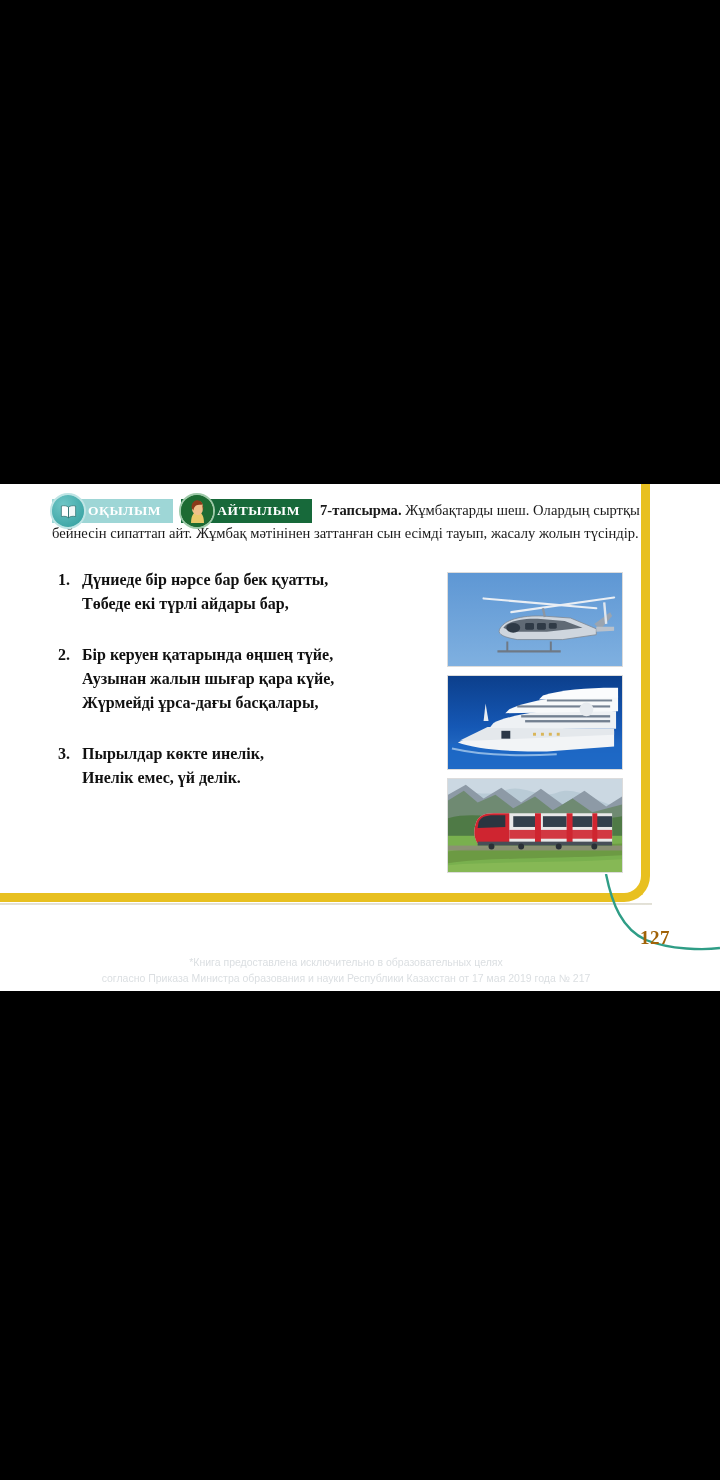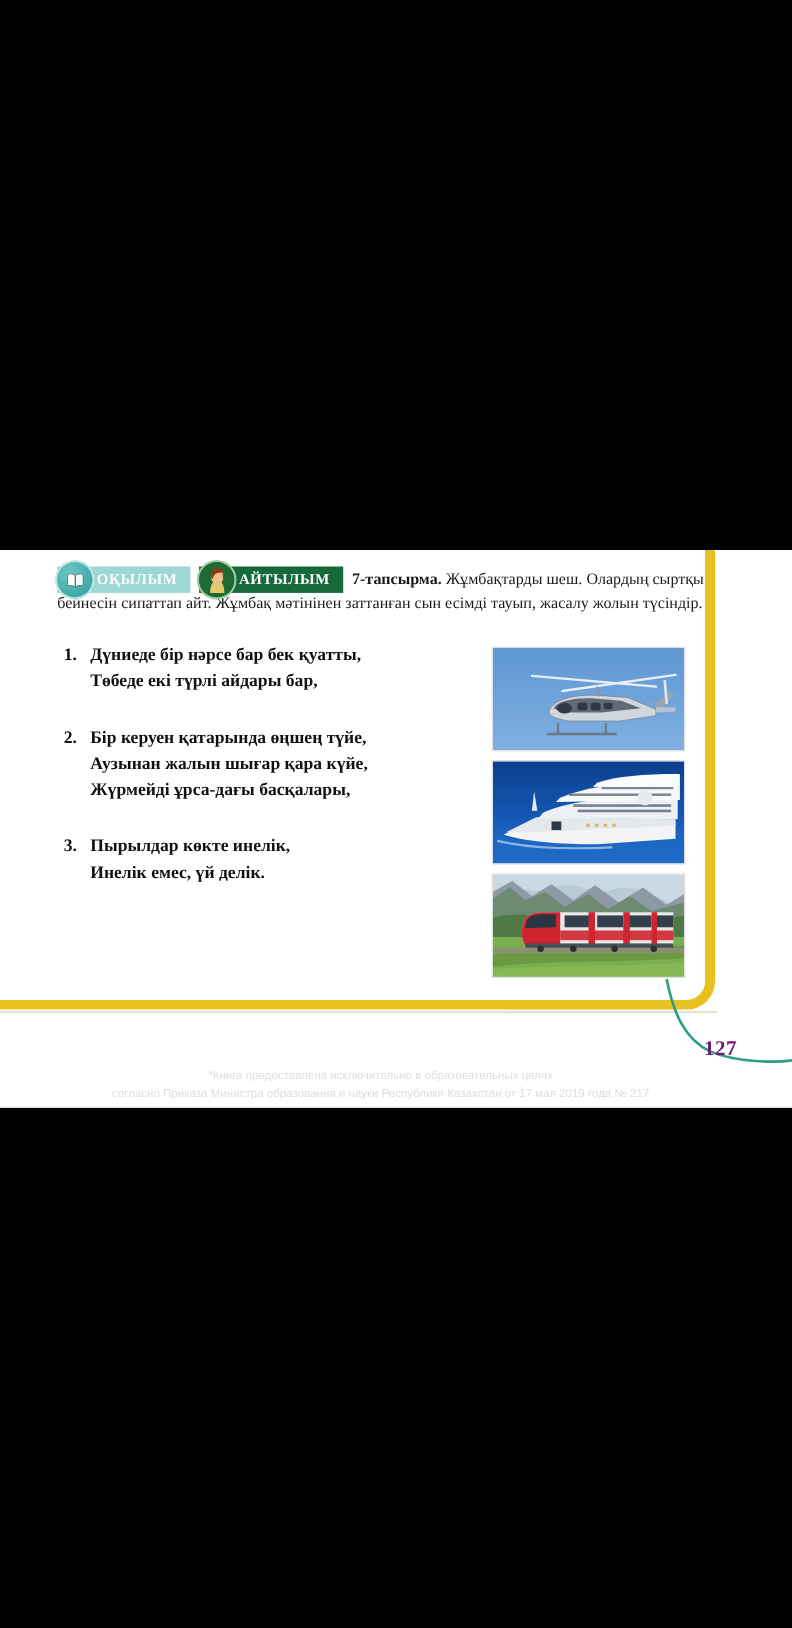--- a/index.html
+++ b/index.html
@@ -19,21 +19,21 @@
     position: relative;
     width: 720px;
     height: 1480px;
     background: #000000;
   }
 
   
   .page {
     position: absolute;
     left: 0;
-    top: 500px;
+    top: 484px;
     width: 720px;
     height: 507px;
     background: #ffffff;
     overflow: hidden;
   }
 
   
   .paper {
     position: absolute;
     left: 0;
@@ -218,21 +218,21 @@
   .photo svg { display: block; width: 100%; height: 100%; }
 
   
   .page-number {
     position: absolute;
     left: 640px;
     top: 443px;
     font-family: "Liberation Serif", serif;
     font-size: 19px;
     font-weight: bold;
-    color: #701a75;
+    color: #a16207;
     letter-spacing: .5px;
   }
 
   
   .watermark {
     position: absolute;
     left: 0;
     top: 470px;
     width: 692px;
     text-align: center;

